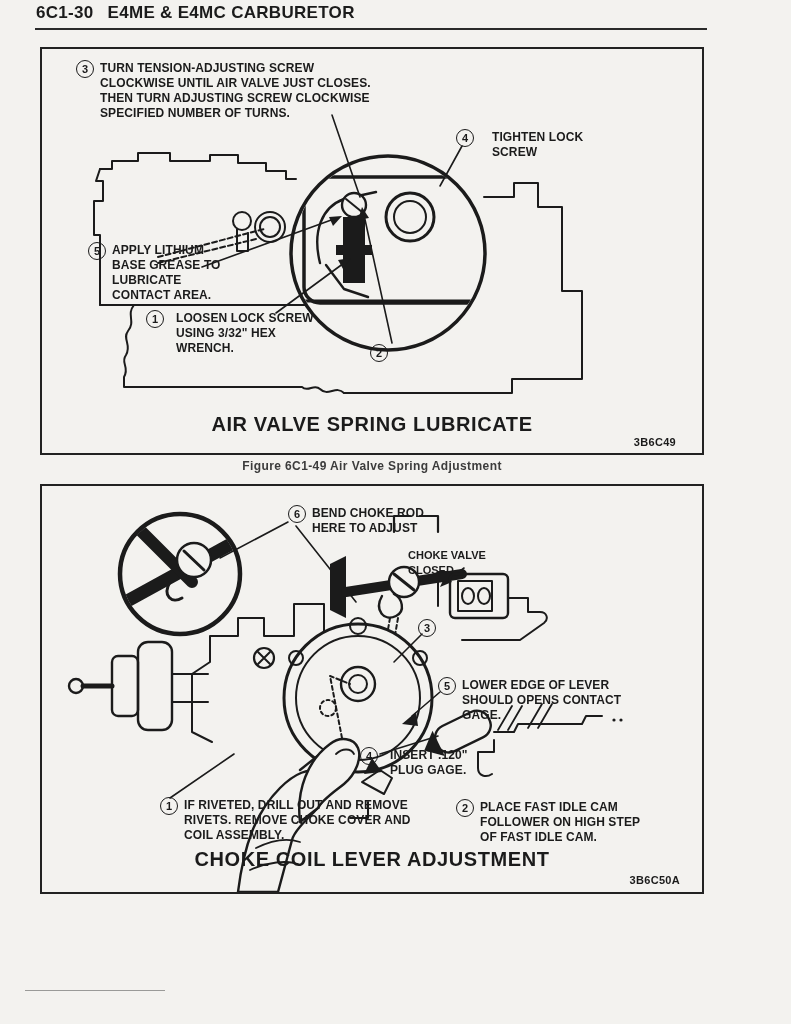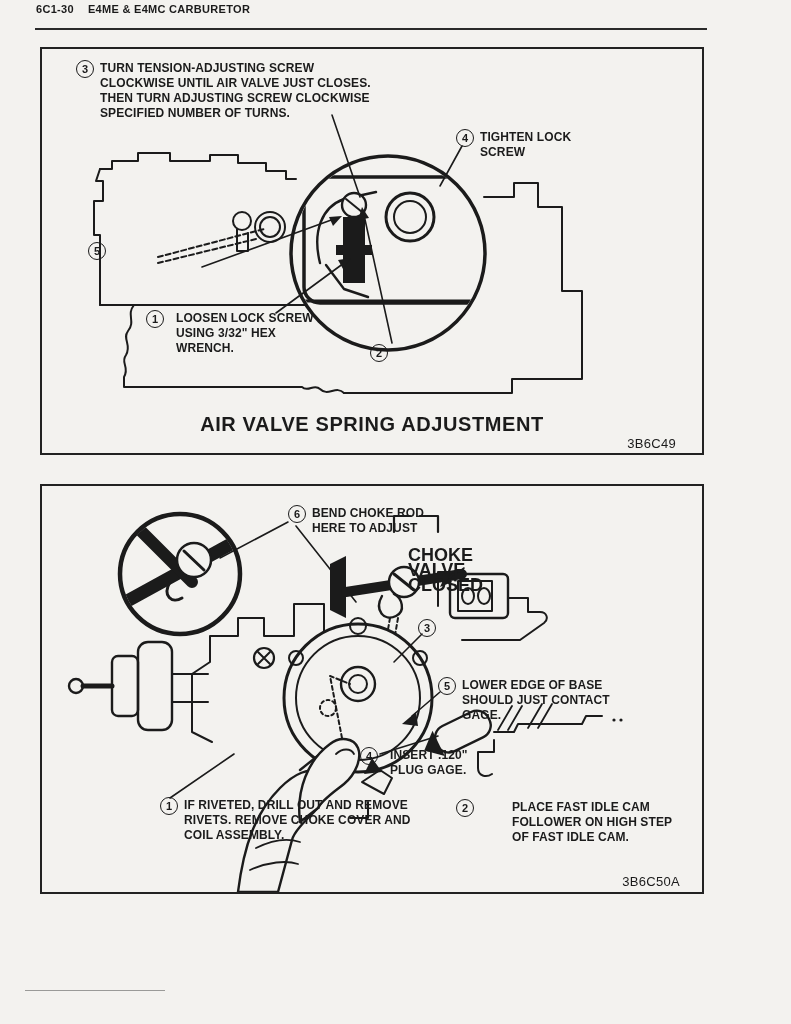--- a/index.html
+++ b/index.html
@@ -2,44 +2,44 @@
 <html><head>
 <meta charset="utf-8">
 <style>
   html,body { margin:0; padding:0; }
   body { background:#e7e6e3; }
   .page {
     position:relative; width:791px; height:1024px;
     background:#f3f2ef; overflow:hidden;
     font-family:"Liberation Sans", sans-serif; color:#1b1b1b;
   }
-  .header { position:absolute; left:36px; top:3px; font-size:11px; font-weight:700; letter-spacing:.3px; white-space:nowrap; }
+  .header { position:absolute; left:36px; top:3px; font-size:17px; font-weight:700; letter-spacing:.3px; white-space:nowrap; }
   .header .hl { margin-right:14px; }
   .header-rule { position:absolute; left:35px; top:28px; width:672px; height:2px; background:#2a2a2a; }
 
   .figure-box { position:absolute; left:40px; width:664px; border:2px solid #222; box-sizing:border-box; }
   .fig1 { top:47px;  height:408px; }
   .fig2 { top:484px; height:410px; }
   .figure-box svg { position:absolute; left:0; top:0; }
 
   .callout { position:absolute; display:flex; align-items:flex-start; gap:6px; }
   .cnum {
     flex:0 0 auto; width:16px; height:16px; margin-top:-1px;
     border:1.7px solid #1b1b1b; border-radius:50%;
     display:flex; align-items:center; justify-content:center;
     font-size:11px; font-weight:700; line-height:1;
   }
   .ctext { font-size:12px; font-weight:700; line-height:15px; letter-spacing:.1px; }
 
-  .plain-label { position:absolute; font-size:18px; font-weight:700; line-height:15px; }
+  .plain-label { position:absolute; font-size:11px; font-weight:700; line-height:15px; }
 
   .fig-title { position:absolute; left:0; right:0; text-align:center; font-size:20px; font-weight:700; letter-spacing:.6px; }
   .fig1 .fig-title { top:364px; }
   .fig2 .fig-title { top:362px; }
-  .fig-code { position:absolute; font-size:13px; font-weight:400; letter-spacing:.3px; }
+  .fig-code { position:absolute; font-size:11px; font-weight:700; letter-spacing:.3px; }
   .fig1 .fig-code { right:26px; top:387px; }
   .fig2 .fig-code { right:22px; top:388px; }
 
   .fig-caption { position:absolute; left:40px; width:664px; text-align:center; font-size:12px; font-weight:700; color:#3c3c3c; letter-spacing:.4px; }
   .cap1 { top:459px; }
   .cap2 { top:897px; }
 
   .scan-line { position:absolute; left:25px; top:990px; width:140px; height:1px; background:#9a9a98; }
 </style>
 </head>
@@ -111,40 +111,42 @@
       </g>
     </svg>
 
     <div class="callout" style="left:34px; top:12px; width:300px;">
       <span class="cnum">3</span>
       <div class="ctext" style="width:285px;">TURN TENSION-ADJUSTING SCREW CLOCKWISE UNTIL AIR VALVE JUST CLOSES. THEN TURN ADJUSTING SCREW CLOCKWISE SPECIFIED NUMBER OF TURNS.</div>
     </div>
 
     <div class="callout" style="left:414px; top:81px;">
       <span class="cnum">4</span>
-      <div class="ctext" style="width:95px;">TIGHTEN LOCK SCREW</div>
+      <div class="ctext" style="width:95px;margin-left:12px;">TIGHTEN LOCK SCREW</div>
     </div>
 
     <div class="callout" style="left:46px; top:194px;">
       <span class="cnum">5</span>
+      <div class="ctext" style="width:118px;">APPLY LITHIUM BASE GREASE TO LUBRICATE CONTACT AREA.</div>
     </div>
 
     <div class="callout" style="left:104px; top:262px;">
       <span class="cnum">1</span>
       <div class="ctext" style="width:148px; margin-left:6px;">LOOSEN LOCK SCREW USING 3/32" HEX WRENCH.</div>
     </div>
 
     <div class="callout" style="left:328px; top:296px;">
       <span class="cnum">2</span>
     </div>
 
-    <div class="fig-title">AIR VALVE SPRING ADJUSTMENT</div>
+    <div class="fig-title">AIR VALVE SPRING LUBRICATE</div>
     <div class="fig-code">3B6C49</div>
   </div>
 
+  <div class="fig-caption cap1">Figure 6C1-49 Air Valve Spring Adjustment</div>
 
   <div class="figure-box fig2">
 
     <svg width="660" height="406" viewBox="0 0 660 406">
       <defs>
         <clipPath id="mag2">
             <circle cx="138" cy="88" r="58"></circle>
           </clipPath>
       </defs>
       <g stroke="#1b1b1b" fill="none" stroke-width="2" stroke-linejoin="round" stroke-linecap="round">
@@ -261,36 +263,37 @@
     </div>
 
     <div class="plain-label" style="left:366px; top:62px; width:100px;">CHOKE VALVE CLOSED</div>
 
     <div class="callout" style="left:376px; top:134px;">
       <span class="cnum">3</span>
     </div>
 
     <div class="callout" style="left:396px; top:192px;">
       <span class="cnum">5</span>
-      <div class="ctext" style="width:160px;">LOWER EDGE OF BASE SHOULD JUST CONTACT GAGE.</div>
+      <div class="ctext" style="width:160px;">LOWER EDGE OF LEVER SHOULD OPENS CONTACT GAGE.</div>
     </div>
 
     <div class="callout" style="left:318px; top:262px;">
       <span class="cnum">4</span>
       <div class="ctext" style="width:95px; margin-left:6px;">INSERT .120" PLUG GAGE.</div>
     </div>
 
     <div class="callout" style="left:118px; top:312px;">
       <span class="cnum">1</span>
       <div class="ctext" style="width:252px;">IF RIVETED, DRILL OUT AND REMOVE RIVETS. REMOVE CHOKE COVER AND COIL ASSEMBLY.</div>
     </div>
 
     <div class="callout" style="left:414px; top:314px;">
       <span class="cnum">2</span>
-      <div class="ctext" style="width:165px;margin-left:32px;">PLACE FAST IDLE CAM FOLLOWER ON HIGH STEP OF FAST IDLE CAM.</div>
-    </div>
-
+      <div class="ctext" style="width:165px;">PLACE FAST IDLE CAM FOLLOWER ON HIGH STEP OF FAST IDLE CAM.</div>
+    </div>
+
+    <div class="fig-title">CHOKE COIL LEVER ADJUSTMENT</div>
     <div class="fig-code">3B6C50A</div>
   </div>
 
 
   <div class="scan-line"></div>
 </div>
 
 </body></html>

